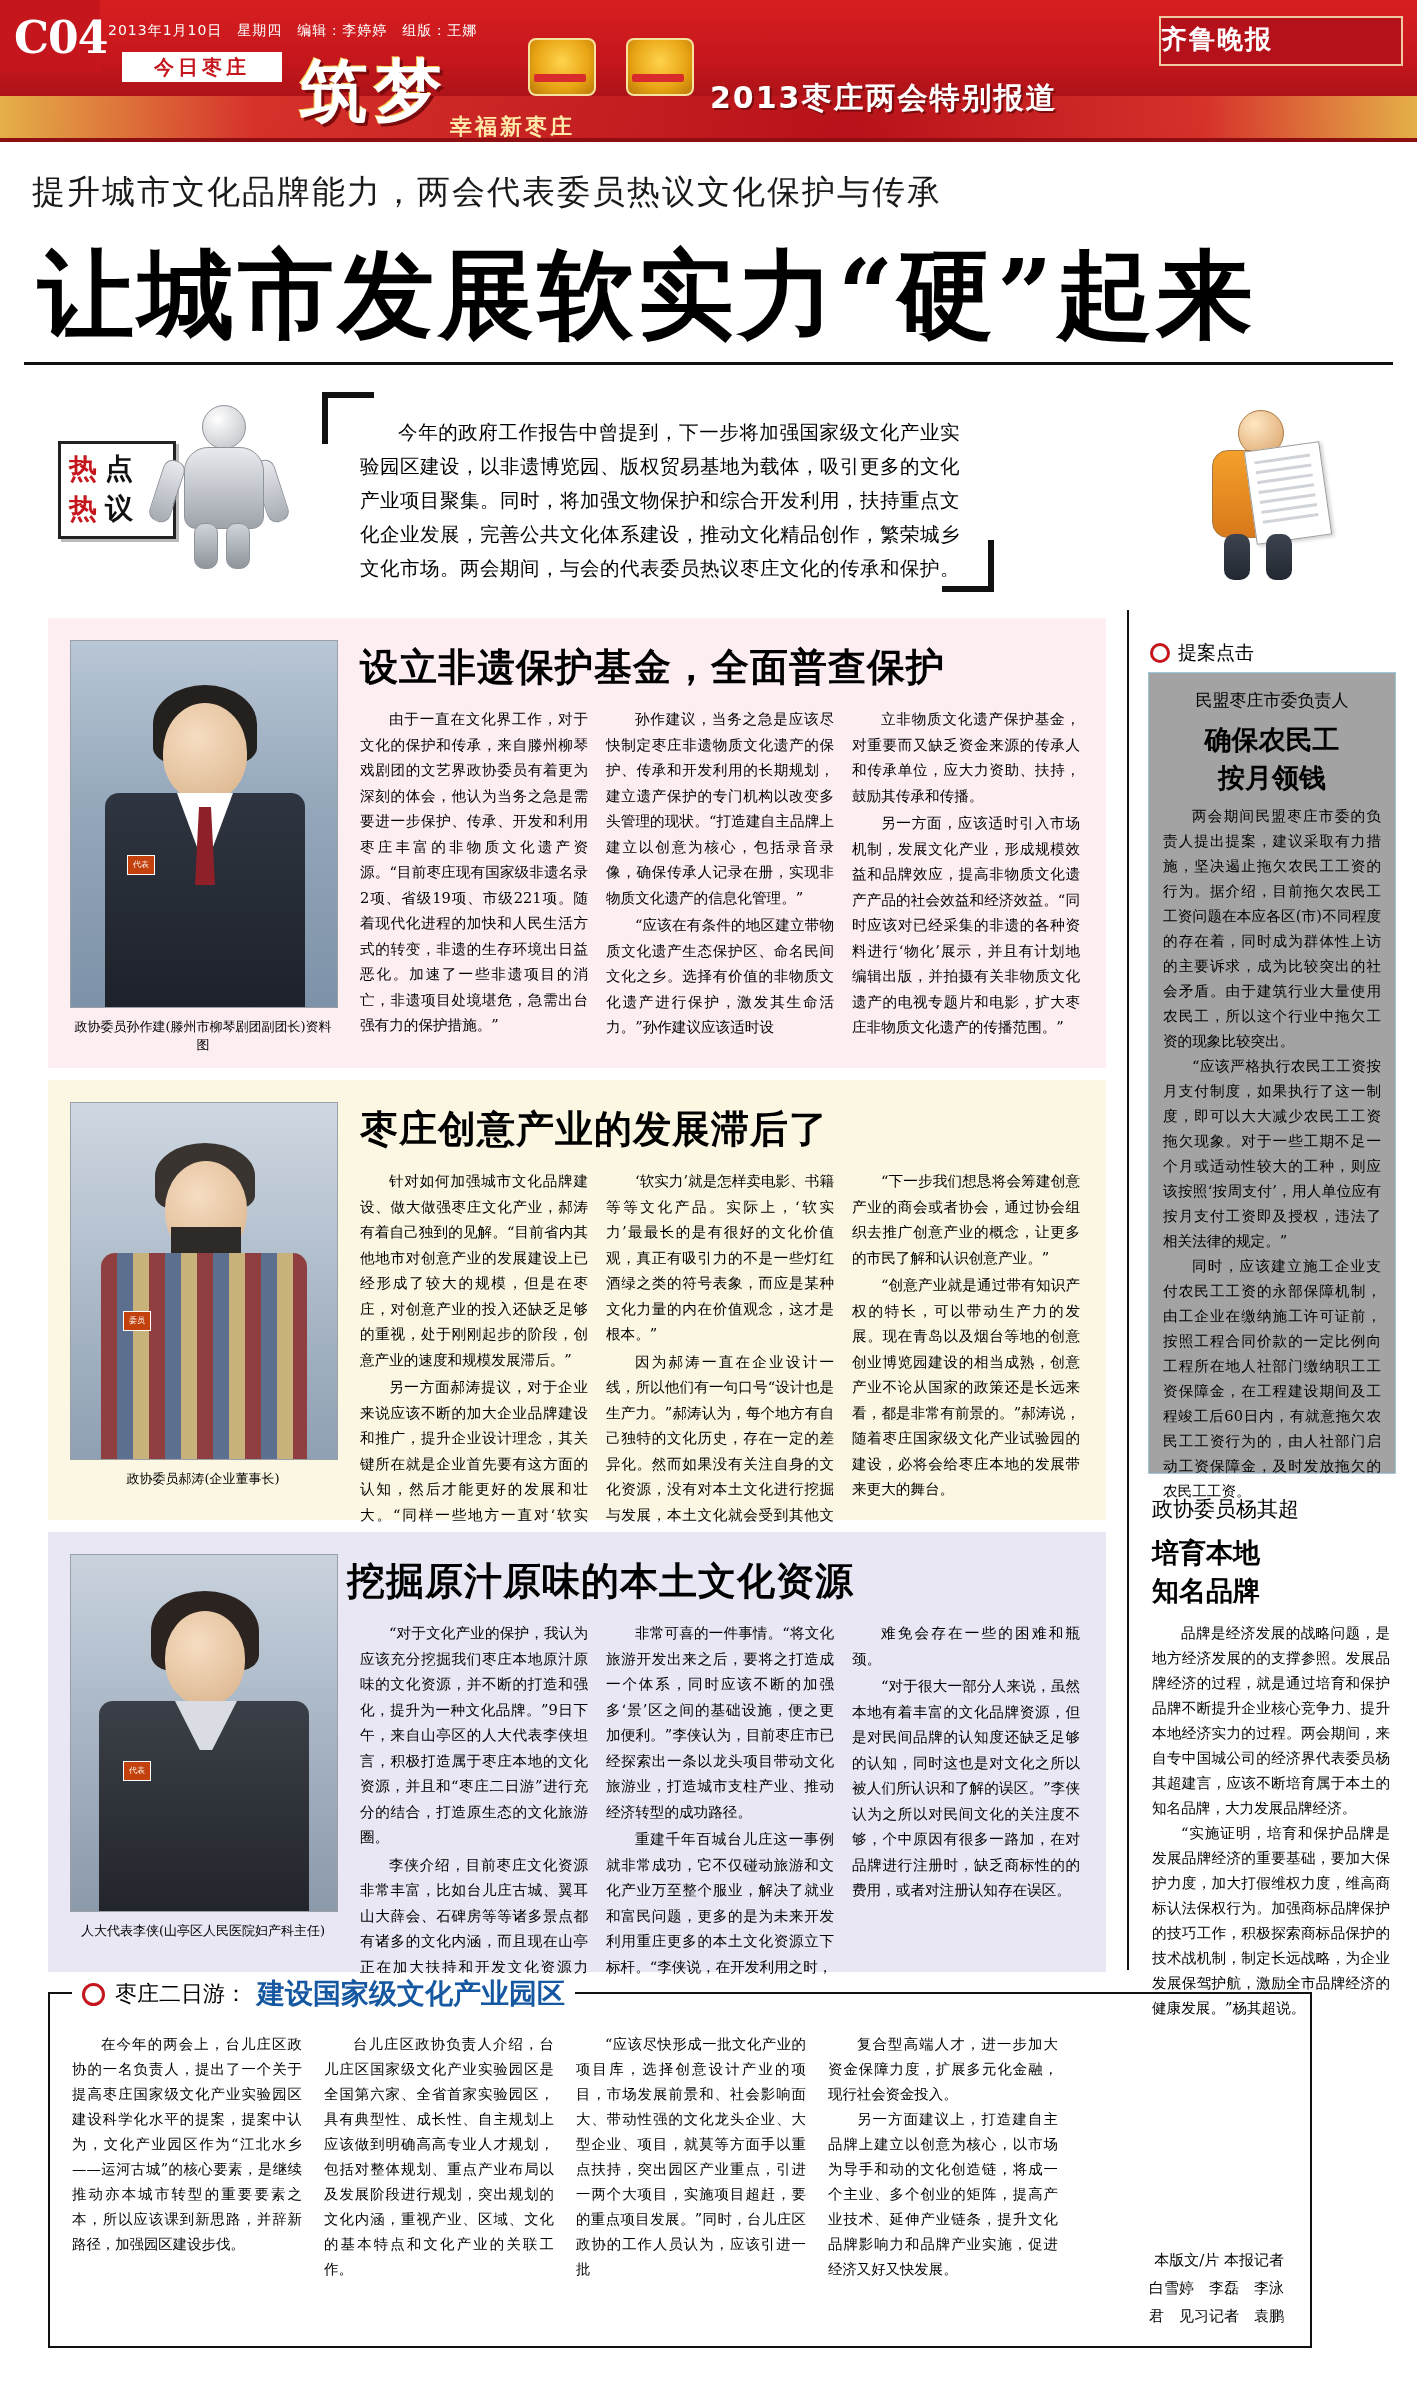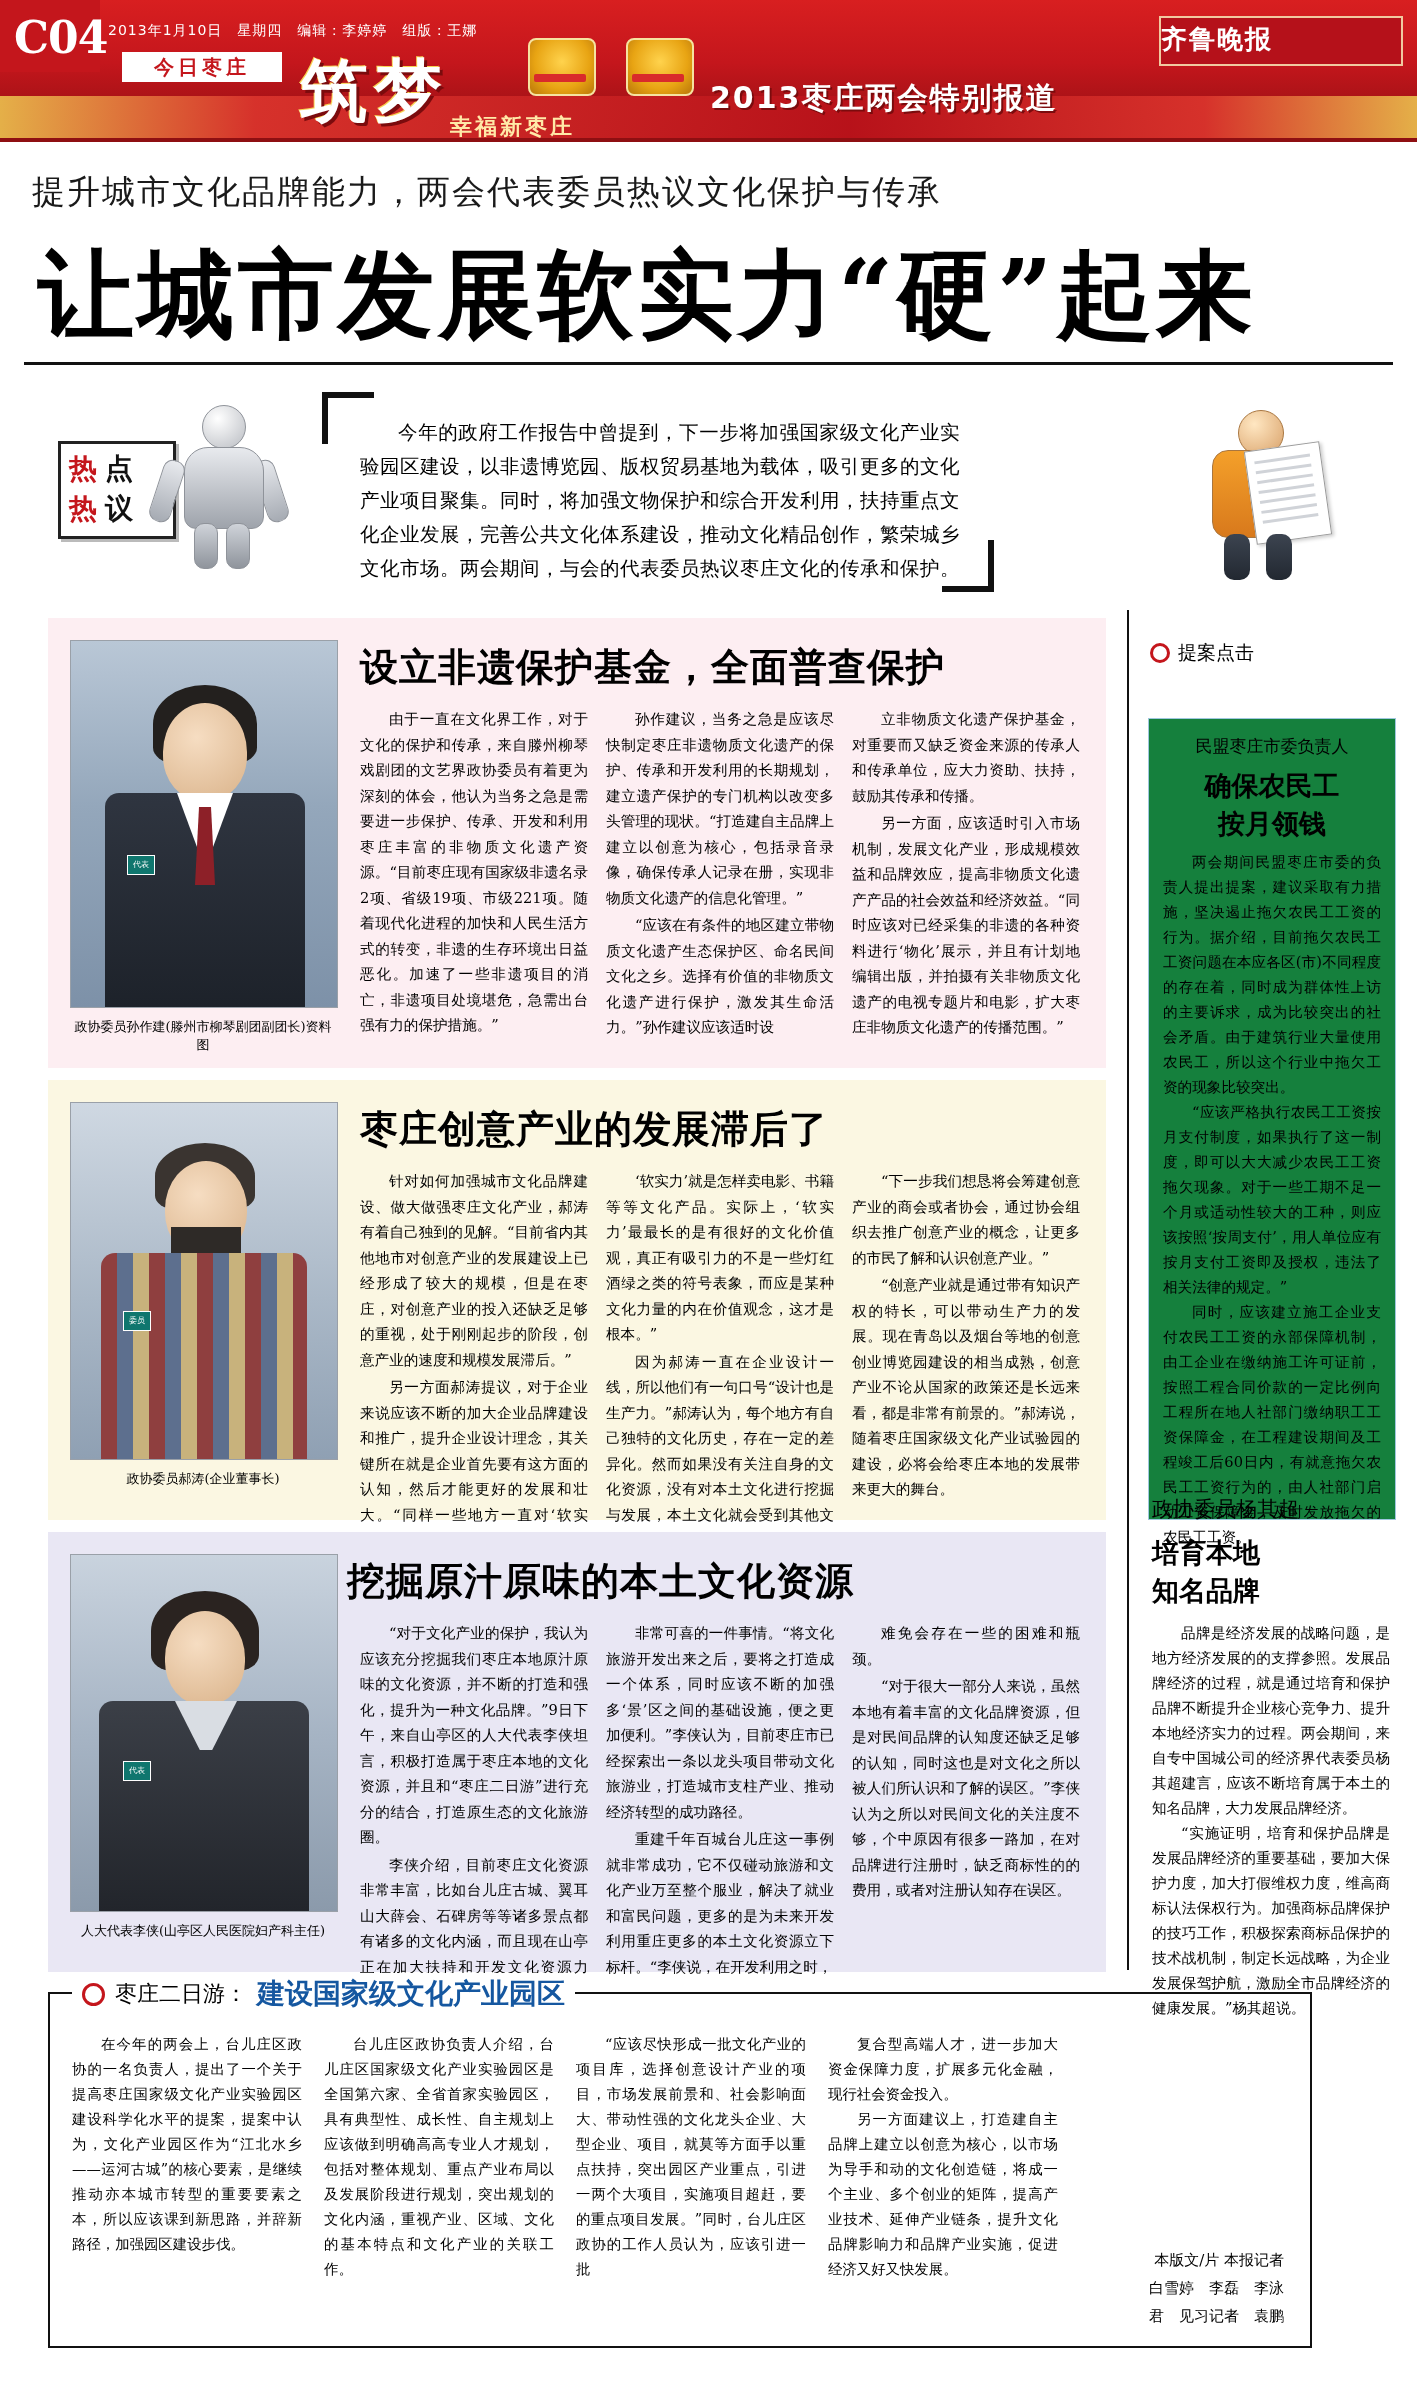--- a/index.html
+++ b/index.html
@@ -104,30 +104,30 @@
   
   .ph-bg{position:absolute;left:0;top:0;right:0;bottom:0;}
   .p1 .ph-bg{background:linear-gradient(180deg,#b9c7d6 0%,#94a7bb 45%,#7d91a8 100%);}
   .p2 .ph-bg{background:linear-gradient(180deg,#cfd8e2 0%,#aab8c7 55%,#8fa0b3 100%);}
   .p3 .ph-bg{background:linear-gradient(180deg,#c9d3de 0%,#a6b4c4 50%,#8b9aab 100%);}
   .face{position:absolute;border-radius:50% 50% 46% 46%;background:radial-gradient(circle at 40% 35%,#f6ddc2,#d9b289);}
   .hair{position:absolute;border-radius:50% 50% 20% 20%;background:#23201e;}
   .torso{position:absolute;border-radius:14px 14px 0 0;}
   .shirt{position:absolute;background:#ffffff;}
   .tie{position:absolute;background:#8d2028;}
-  .badge{position:absolute;width:26px;height:18px;background:#0f766e;border:1px solid #fff;font-size:8px;color:#fff;text-align:center;line-height:18px;}
+  .badge{position:absolute;width:26px;height:18px;background:#c2410c;border:1px solid #fff;font-size:8px;color:#fff;text-align:center;line-height:18px;}
 
   
   .tint-pink{background:#fdeef2;}
   .tint-yellow{background:#fbf7e2;}
   .tint-purple{background:#e9e7f4;}
 
   
   .rail-head{position:absolute;font-size:19px;font-family:"DejaVu Serif","Liberation Serif",serif;}
-  .railbox{position:absolute;background:#15803d;border:1px solid #9fc7de;margin-top:46px;}
+  .railbox{position:absolute;background:#a3a3a3;border:1px solid #9fc7de;}
   .rail-title{font-size:17px;line-height:26px;text-align:center;font-family:"DejaVu Serif","Liberation Serif",serif;}
   .rail-big{font-size:27px;font-weight:bold;line-height:38px;text-align:center;
     font-family:"DejaVu Serif","Liberation Serif",serif;}
   .rail-body{font-size:14.6px;line-height:25px;text-align:justify;font-family:"DejaVu Serif","Liberation Serif",serif;}
   .rail-body p{margin:0;text-indent:29px;}
 
   
   .linkbox{position:absolute;left:48px;top:1992px;width:1260px;height:352px;border:2px solid #111;}
   .linkhead{position:absolute;left:22px;top:-21px;height:42px;background:#fff;padding:0 10px;display:flex;align-items:center;gap:10px;}
   .link-dot{width:17px;height:17px;border:3px solid #c4161c;border-radius:50%;}

